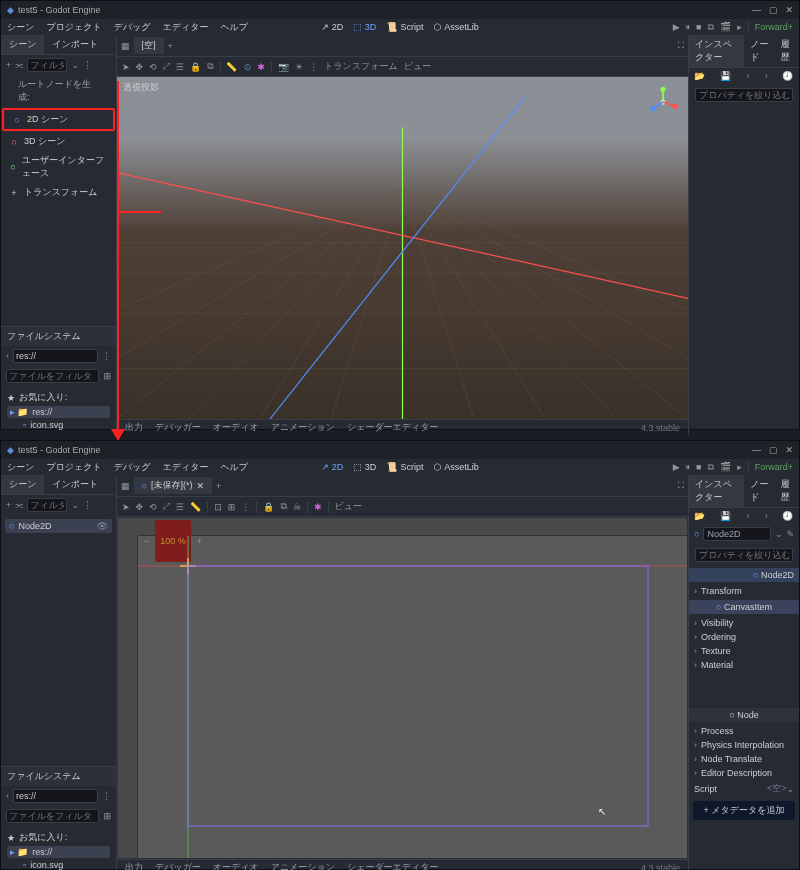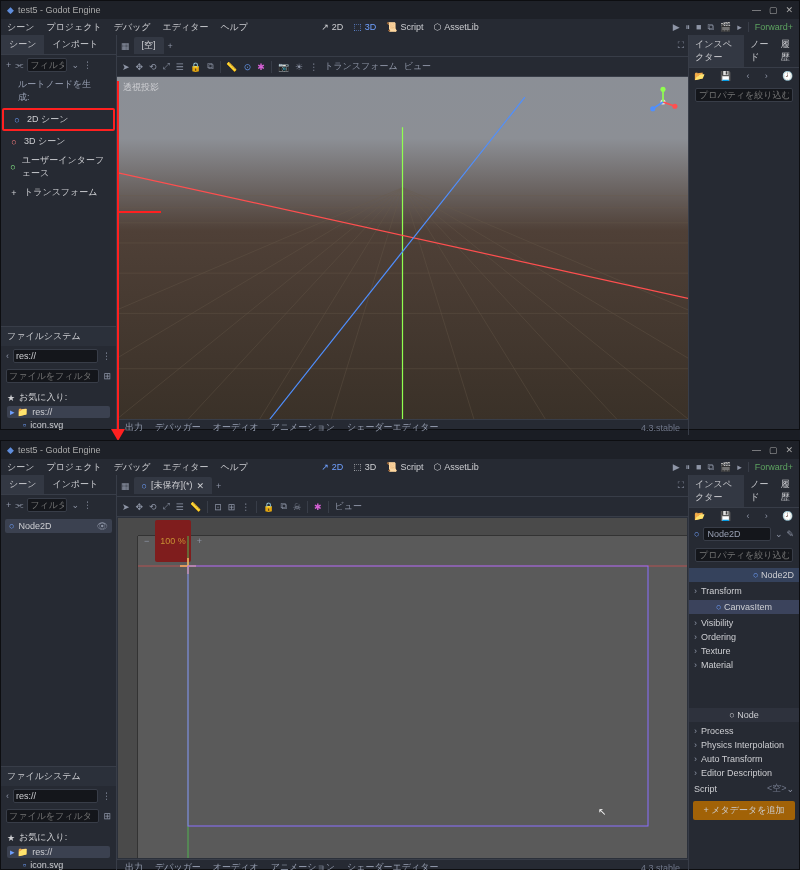--- a/index.html
+++ b/index.html
@@ -462,29 +462,29 @@
       <div class="insp-row">
           <span class="arrow"></span>
           <span>Process</span>
         </div>
       <div class="insp-row">
           <span class="arrow"></span>
           <span>Physics Interpolation</span>
         </div>
       <div class="insp-row">
           <span class="arrow"></span>
-          <span>Auto Transform</span>
+          <span>Node Translate</span>
         </div>
       <div class="insp-row">
           <span class="arrow"></span>
           <span>Editor Description</span>
         </div>
       <div class="insp-row">
         <span style="flex:1;">Script</span>
         <span style="color:#6f7688;">&lt;空&gt;</span>
         <span class="icnbtn"> ⌄</span>
       </div>
-      <div style="margin:4px;background:#a16207;padding:3px;text-align:center;border-radius:2px;font-size:9px;">
+      <div style="margin:4px;background:#0f172a;padding:3px;text-align:center;border-radius:2px;font-size:9px;">
         <span>+ </span><span>メタデータを追加</span>
       </div>
     </div>
   </div>
 </div>
 
 </body></html>

